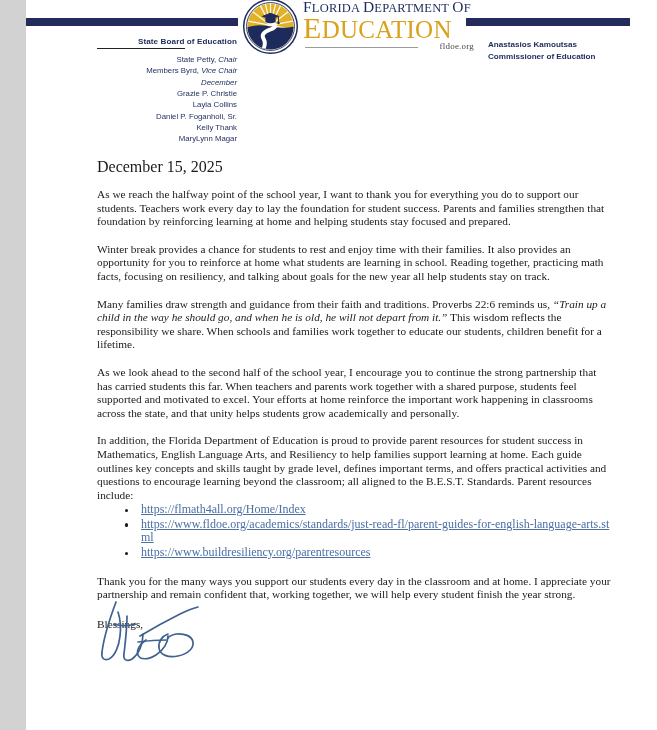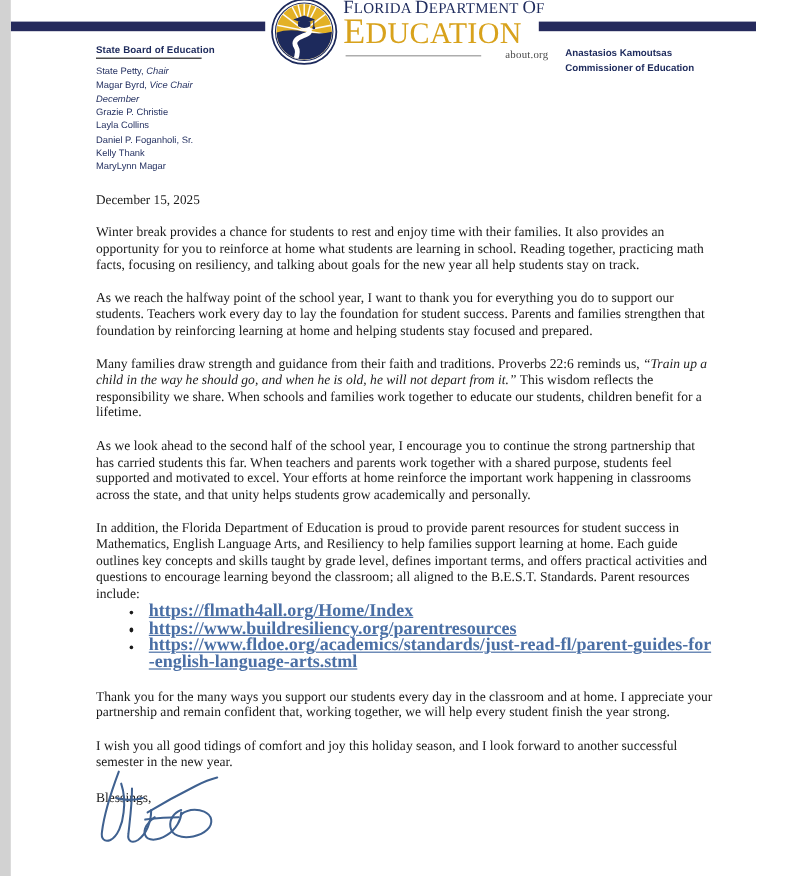--- a/index.html
+++ b/index.html
@@ -8,21 +8,21 @@
     background: #d2d2d2;
   }
   body {
     width: 657px;
     height: 730px;
     overflow: hidden;
     font-family: "Liberation Serif", serif;
   }
   #page {
     position: absolute;
-    left: 9px;
+    left: 26px;
     top: 0;
     width: 621px;
     height: 730px;
     background: #ffffff;
     overflow: hidden;
   }
   #right-gutter {
     position: absolute;
     left: 630px;
     top: 0;
@@ -95,20 +95,21 @@
     font-size: 9px;
     color: #4a4a4a;
     letter-spacing: .2px;
   }
 
   .board-block {
     position: absolute;
     left: 71px;
     top: 37px;
     width: 140px;
+    text-align: right;
   }
   .board-title {
     font-family: "Liberation Sans", sans-serif;
     font-weight: bold;
     font-size: 8.1px;
     color: #1d2a5c;
     letter-spacing: .1px;
     padding-bottom: 2px;
   }
   .board-underline {
@@ -142,21 +143,21 @@
   }
 
   
   #body {
     position: absolute;
     left: 71px;
     top: 160px;
     width: 517px;
   }
   .dateline {
-    font-size: 11px;
+    font-size: 16px;
     color: #1a1a1a;
     line-height: 14px;
   }
   .salutation {
     margin-top: 26px;
     font-size: 11.3px;
     color: #1a1a1a;
     line-height: 14px;
   }
   p.para {
@@ -169,24 +170,23 @@
   }
   p.para i { font-style: italic; }
 
   ul.links {
     margin: 1px 0 0 0;
     padding-left: 44px;
     list-style: none;
   }
   ul.links li {
     position: relative;
-    font-size: 15px;
+    font-size: 12px;
     line-height: 13.6px;
     padding-bottom: 1px;
-    font-weight: bold;
   }
   ul.links li::before {
     content: "";
     position: absolute;
     left: -16px;
     top: 5.5px;
     width: 3.4px;
     height: 3.4px;
     border-radius: 50%;
     background: #1a1a1a;
@@ -255,62 +255,61 @@
           <line x1="14" y1="-1" x2="14" y2="9" stroke="#1d2a5c" stroke-width="1.6"></line>
           <circle cx="14" cy="10" r="2.2" fill="#1d2a5c"></circle>
         </g>
       </g>
     </svg>
     <div id="wordmark">
       <div class="wm-line1"><span class="cap">F</span>LORIDA <span class="cap">D</span>EPARTMENT <span class="cap">O</span>F</div>
       <div class="wm-line2"><span class="cap">E</span>DUCATION</div>
       <div class="wm-rule">
         <div class="ln"></div>
-        <div class="site">about.org</div>
+        <div class="site">fldoe.org</div>
       </div>
     </div>
   </div>
 
   <div class="board-block">
     <div class="board-title">State Board of Education</div>
     <div class="board-underline"></div>
     <div class="board-list">
       <div class="nm"><span>State Petty, </span><i>Chair</i></div>
-      <div class="nm"><span>Magar Byrd, </span><i>Vice Chair</i></div>
+      <div class="nm"><span>Members Byrd, </span><i>Vice Chair</i></div>
       <div class="nm"><span></span><i>December</i></div>
       <div class="nm">Grazie P. Christie</div>
       <div class="nm">Layla Collins</div>
       <div class="nm">Daniel P. Foganholi, Sr.</div>
       <div class="nm">Kelly Thank</div>
       <div class="nm">MaryLynn Magar</div>
     </div>
   </div>
 
   <div class="comm-block">
     <div>Anastasios Kamoutsas</div>
     <div>Commissioner of Education</div>
   </div>
 
   <div id="body">
     <div class="dateline">December 15, 2025</div>
 
+    <p class="para">As we reach the halfway point of the school year, I want to thank you for everything you do to support our students. Teachers work every day to lay the foundation for student success. Parents and families strengthen that foundation by reinforcing learning at home and helping students stay focused and prepared.</p>
     <p class="para">Winter break provides a chance for students to rest and enjoy time with their families. It also provides an opportunity for you to reinforce at home what students are learning in school. Reading together, practicing math facts, focusing on resiliency, and talking about goals for the new year all help students stay on track.</p>
-    <p class="para">As we reach the halfway point of the school year, I want to thank you for everything you do to support our students. Teachers work every day to lay the foundation for student success. Parents and families strengthen that foundation by reinforcing learning at home and helping students stay focused and prepared.</p>
     <p class="para"><span>Many families draw strength and guidance from their faith and traditions. Proverbs 22:6 reminds us, </span><i>“Train up a child in the way he should go, and when he is old, he will not depart from it.”</i><span> This wisdom reflects the responsibility we share. When schools and families work together to educate our students, children benefit for a lifetime.</span></p>
     <p class="para">As we look ahead to the second half of the school year, I encourage you to continue the strong partnership that has carried students this far. When teachers and parents work together with a shared purpose, students feel supported and motivated to excel. Your efforts at home reinforce the important work happening in classrooms across the state, and that unity helps students grow academically and personally.</p>
     <p class="para">In addition, the Florida Department of Education is proud to provide parent resources for student success in Mathematics, English Language Arts, and Resiliency to help families support learning at home. Each guide outlines key concepts and skills taught by grade level, defines important terms, and offers practical activities and questions to encourage learning beyond the classroom; all aligned to the B.E.S.T. Standards. Parent resources include:</p>
 
     <ul class="links">
       <li><a href="#">https://flmath4all.org/Home/Index</a></li>
+      <li><a href="#">https://www.fldoe.org/academics/standards/just-read-fl/parent-guides-for-english-language-arts.stml</a></li>
       <li><a href="#">https://www.buildresiliency.org/parentresources</a></li>
-      <li><a href="#">https://www.fldoe.org/academics/standards/just-read-fl/parent-guides-for-english-language-arts.stml</a></li>
     </ul>
 
     <p class="para">Thank you for the many ways you support our students every day in the classroom and at home. I appreciate your partnership and remain confident that, working together, we will help every student finish the year strong.</p>
-    <p class="para">I wish you all good tidings of comfort and joy this holiday season, and I look forward to another successful semester in the new year.</p>
 
     <div class="closing">
       <div class="blessings">Blessings,</div>
       <svg class="signature" viewBox="0 0 140 66">
         <g fill="none" stroke="#3f6190" stroke-width="1.7" stroke-linecap="round">
           <path d="M22,2 C16,18 10,36 8,52 C7,58 10,61 15,59 C21,56 25,46 26,36 C27,28 26,18 24,12"></path>
           <path d="M20,24 C26,26 34,26 42,24"></path>
           <path d="M33,16 C33,30 31,44 30,54 C29,60 33,62 38,59 C45,54 49,44 49,34"></path>
           <path d="M46,36 C56,30 70,22 86,14 C94,10 100,8 104,7"></path>
           <path d="M44,42 C52,41 62,40 72,40"></path>

